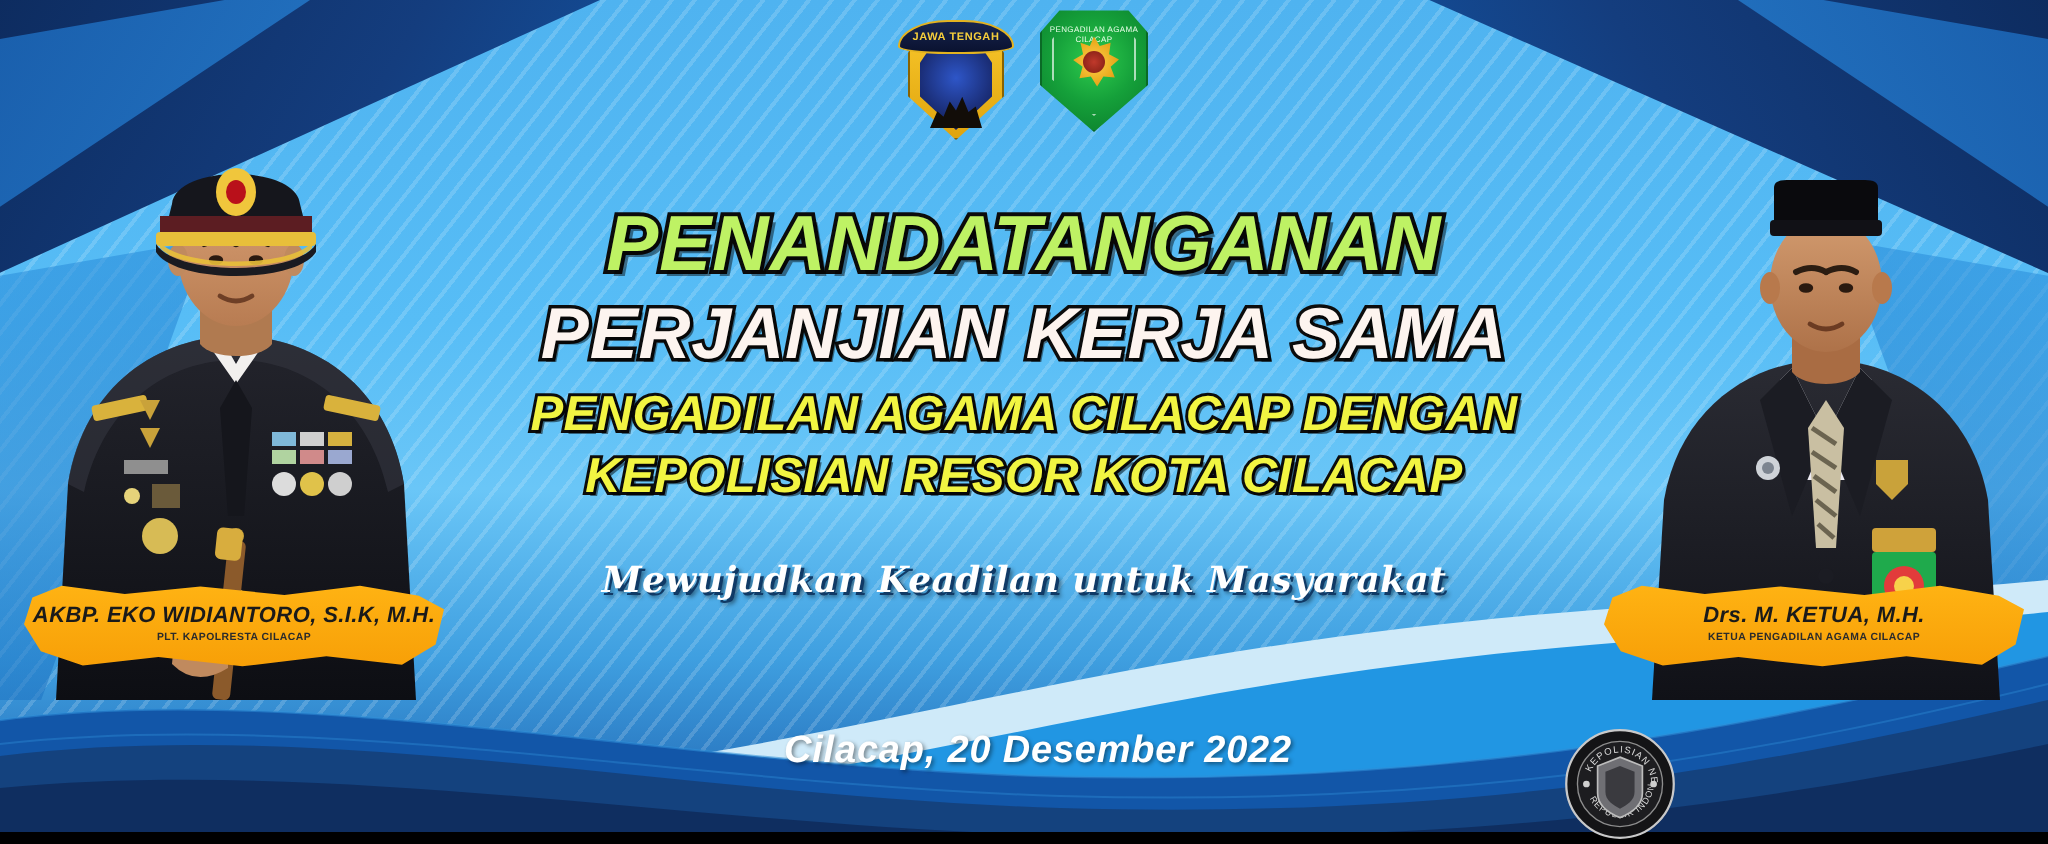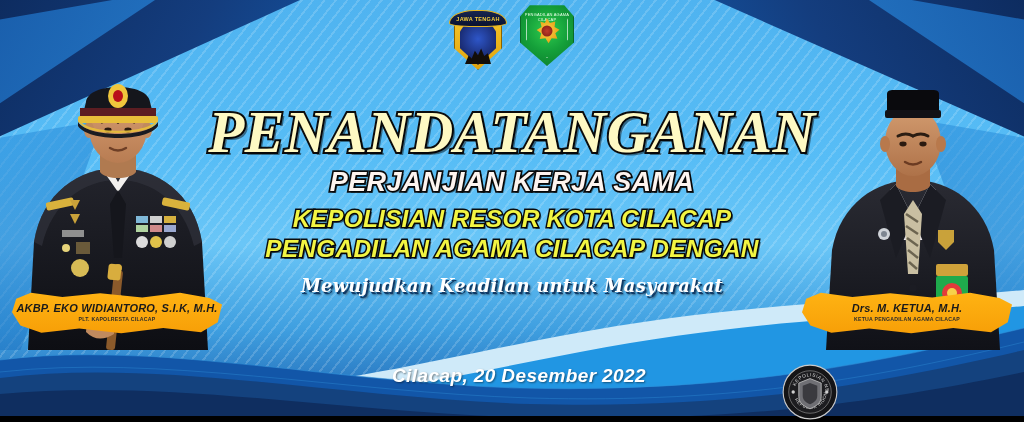--- a/index.html
+++ b/index.html
@@ -164,46 +164,45 @@
     font-size:5.2px; font-weight:bold; color:#2b2b2b;
     letter-spacing:.25px; line-height:1; white-space:nowrap;
   }
 
   
   .headline{
     position:absolute; left:50%; transform:translateX(-50%);
     top:104px; width:620px; text-align:center; z-index:5;
   }
   .h1{
-    font-size:59px; font-weight:bold; font-style:italic;
-    color:#fef9c3; letter-spacing:.5px; line-height:.98;
+    font-size:39px; font-weight:bold; font-style:italic;
+    color:#bef264; letter-spacing:.5px; line-height:.98;
     -webkit-text-stroke:4px #0c0c0c;
     paint-order:stroke fill;
     text-shadow:3px 3px 0 rgba(0,0,0,.45);
-    font-family:Liberation Serif, serif;
   }
   .h2{
     margin-top:7px;
-    font-size:27px; font-weight:bold; font-style:italic;
+    font-size:36px; font-weight:bold; font-style:italic;
     color:#fdf4ef; letter-spacing:.4px; line-height:1;
     -webkit-text-stroke:3.4px #0c0c0c;
     paint-order:stroke fill;
     text-shadow:2px 2px 0 rgba(0,0,0,.45);
   }
   .h3{
     margin-top:9px;
     font-size:24.5px; font-weight:bold; font-style:italic;
     color:#f2f542; letter-spacing:.2px; line-height:1.16;
     -webkit-text-stroke:3px #0c0c0c;
     paint-order:stroke fill;
     text-shadow:2px 2px 0 rgba(0,0,0,.5);
   }
   .h3 div + div{ margin-top:2px; }
   .tagline{
-    margin-top:11px;
+    margin-top:27px;
     font-family:"DejaVu Serif", serif;
     font-size:18px; font-style:italic; font-weight:bold;
     color:#ffffff; letter-spacing:.2px;
     text-shadow:1.5px 1.5px 0 #103a66, 2.5px 2.5px 2px rgba(0,0,0,.45);
   }
 
   
   .date{
     position:absolute; left:392px; top:365px; z-index:8;
     font-size:19px; font-weight:bold; font-style:italic;
@@ -430,22 +429,22 @@
 
   <div class="plate right">
     <div class="nm">Drs. M. KETUA, M.H.</div>
     <div class="sub">KETUA PENGADILAN AGAMA CILACAP</div>
   </div>
 
   <div class="headline">
     <div class="h1">PENANDATANGANAN</div>
     <div class="h2">PERJANJIAN KERJA SAMA</div>
     <div class="h3">
+      <div>PENGADILAN AGAMA CILACAP DENGAN</div>
       <div>KEPOLISIAN RESOR KOTA CILACAP</div>
-      <div>PENGADILAN AGAMA CILACAP DENGAN</div>
     </div>
     <div class="tagline">Mewujudkan Keadilan untuk Masyarakat</div>
   </div>
 
   <div class="date">Cilacap, 20 Desember 2022</div>
 
   <div class="seal">
     <svg viewBox="0 0 100 100">
       <circle cx="50" cy="50" r="48" fill="#141416" stroke="#c9c9c9" stroke-width="2"></circle>
       <circle cx="50" cy="50" r="38" fill="#1d1d20" stroke="#8d8d8d" stroke-width="1.2"></circle>

